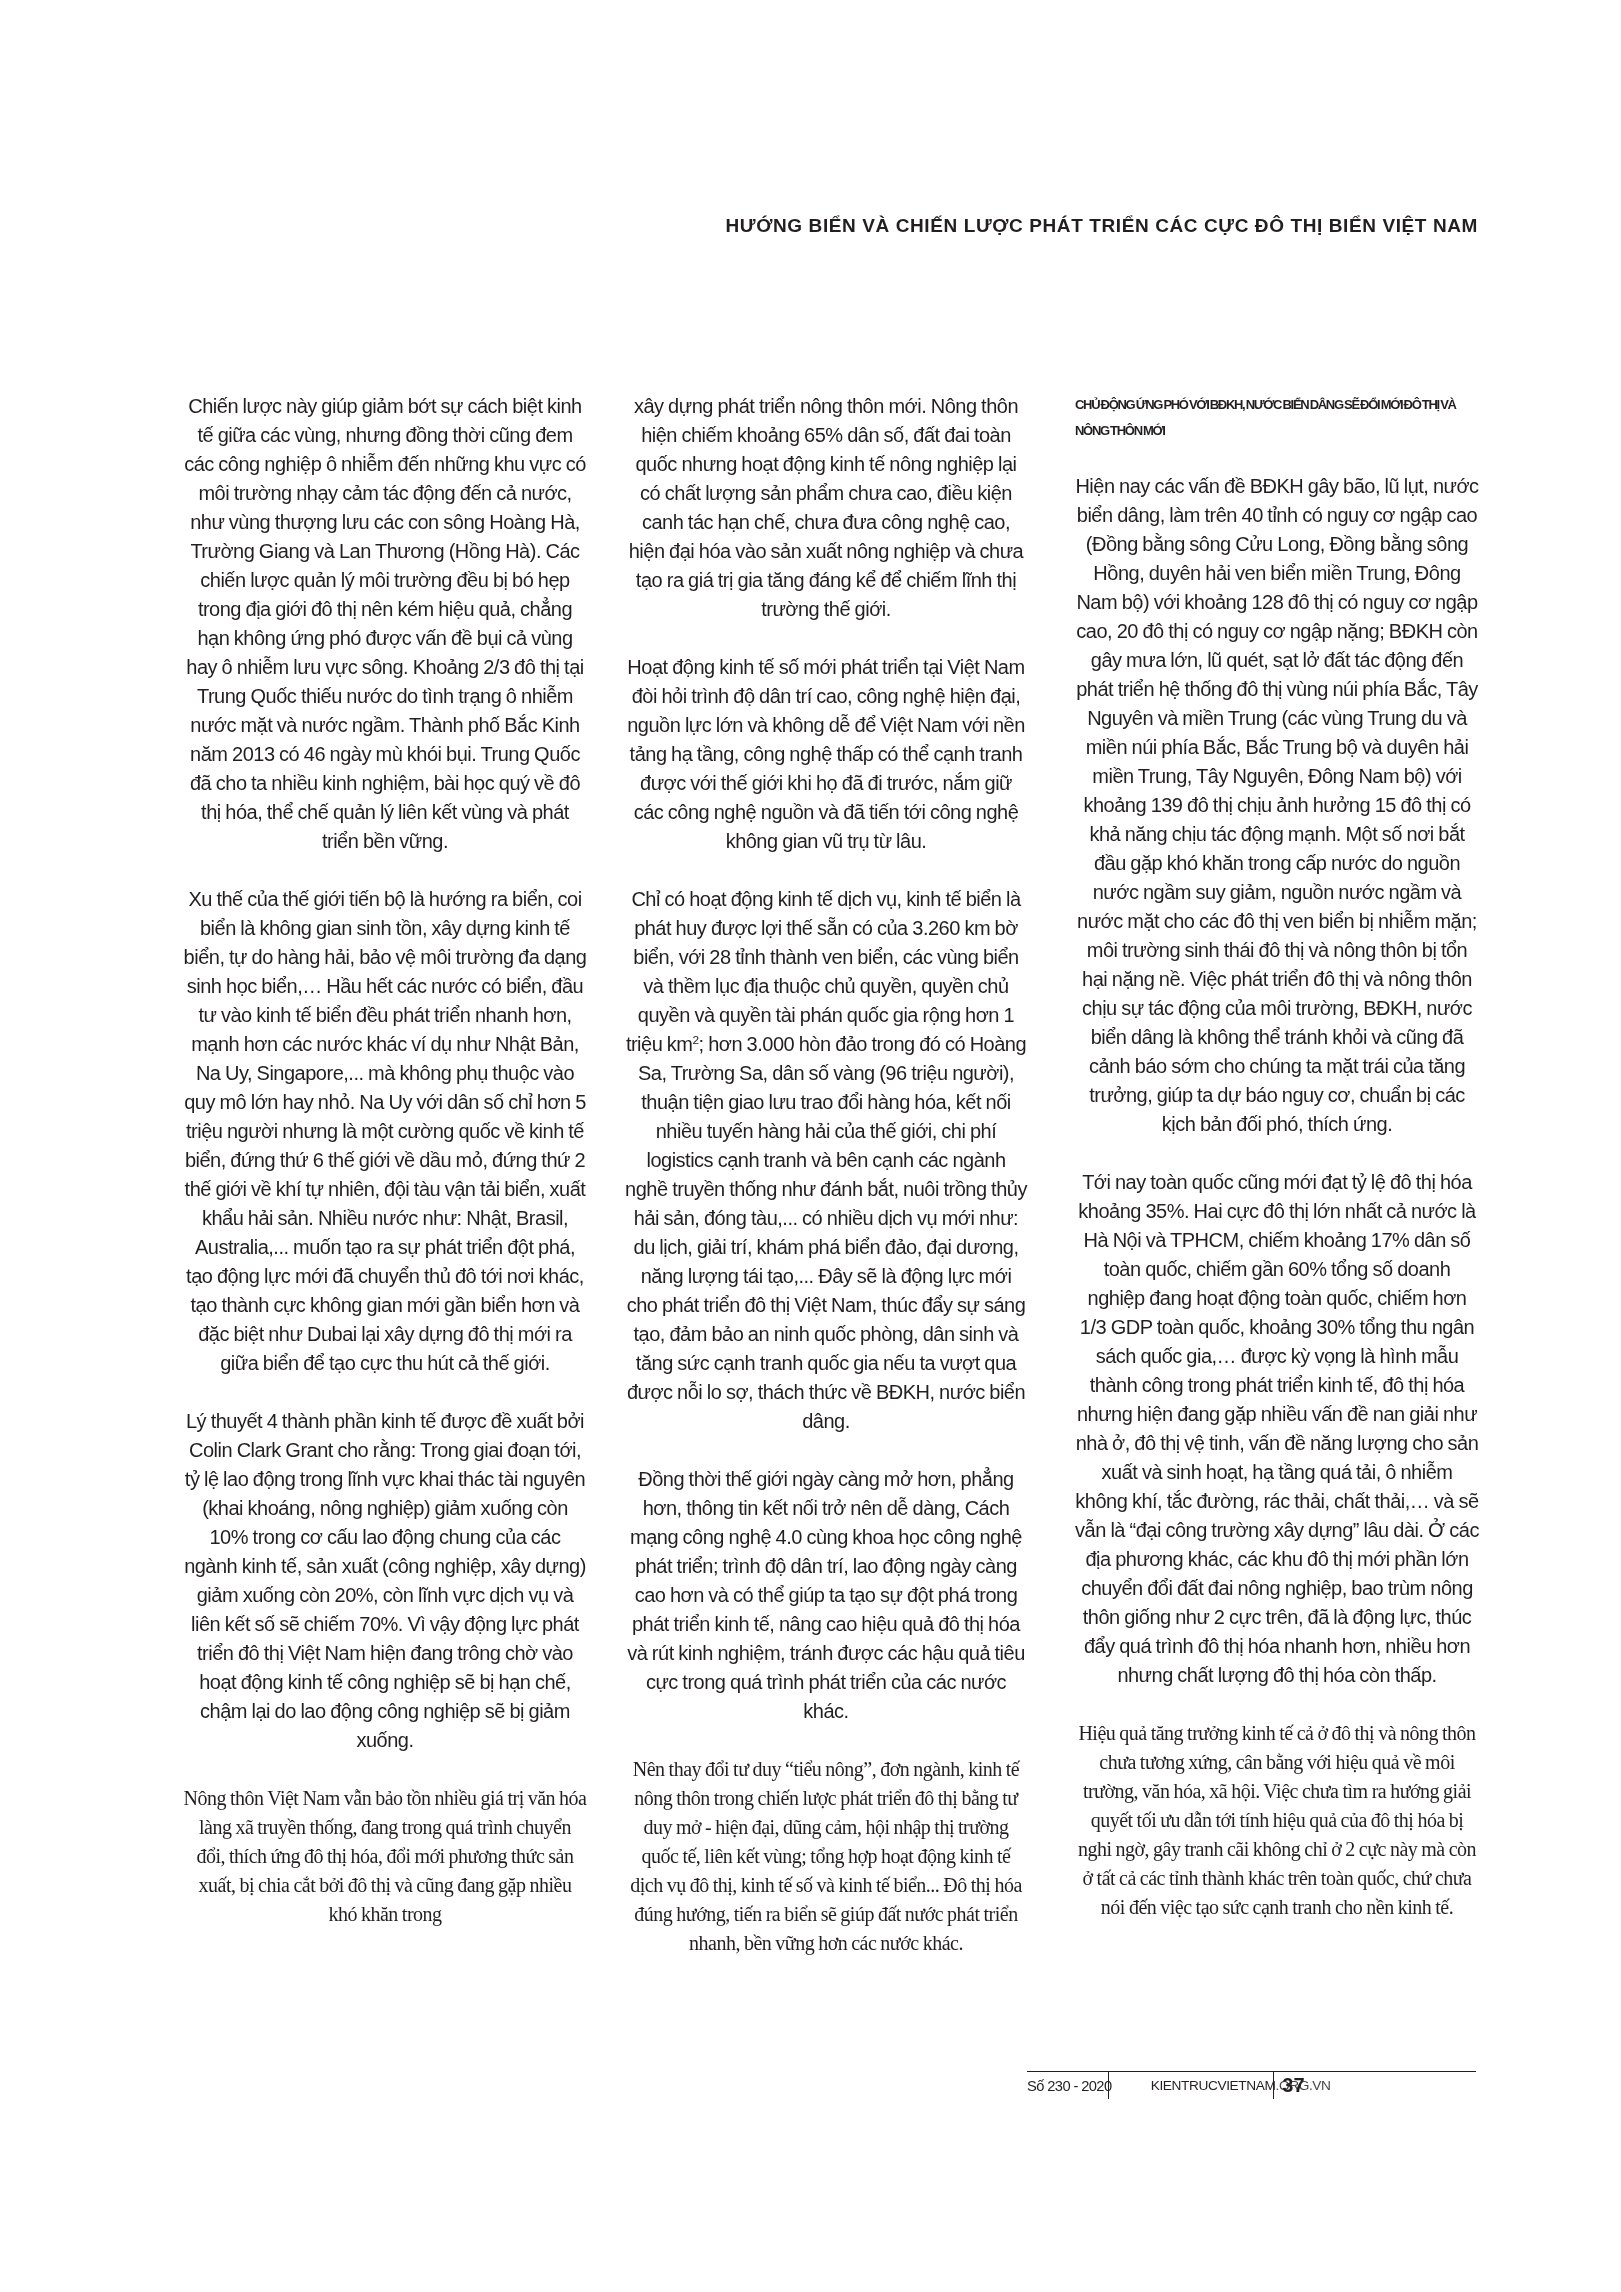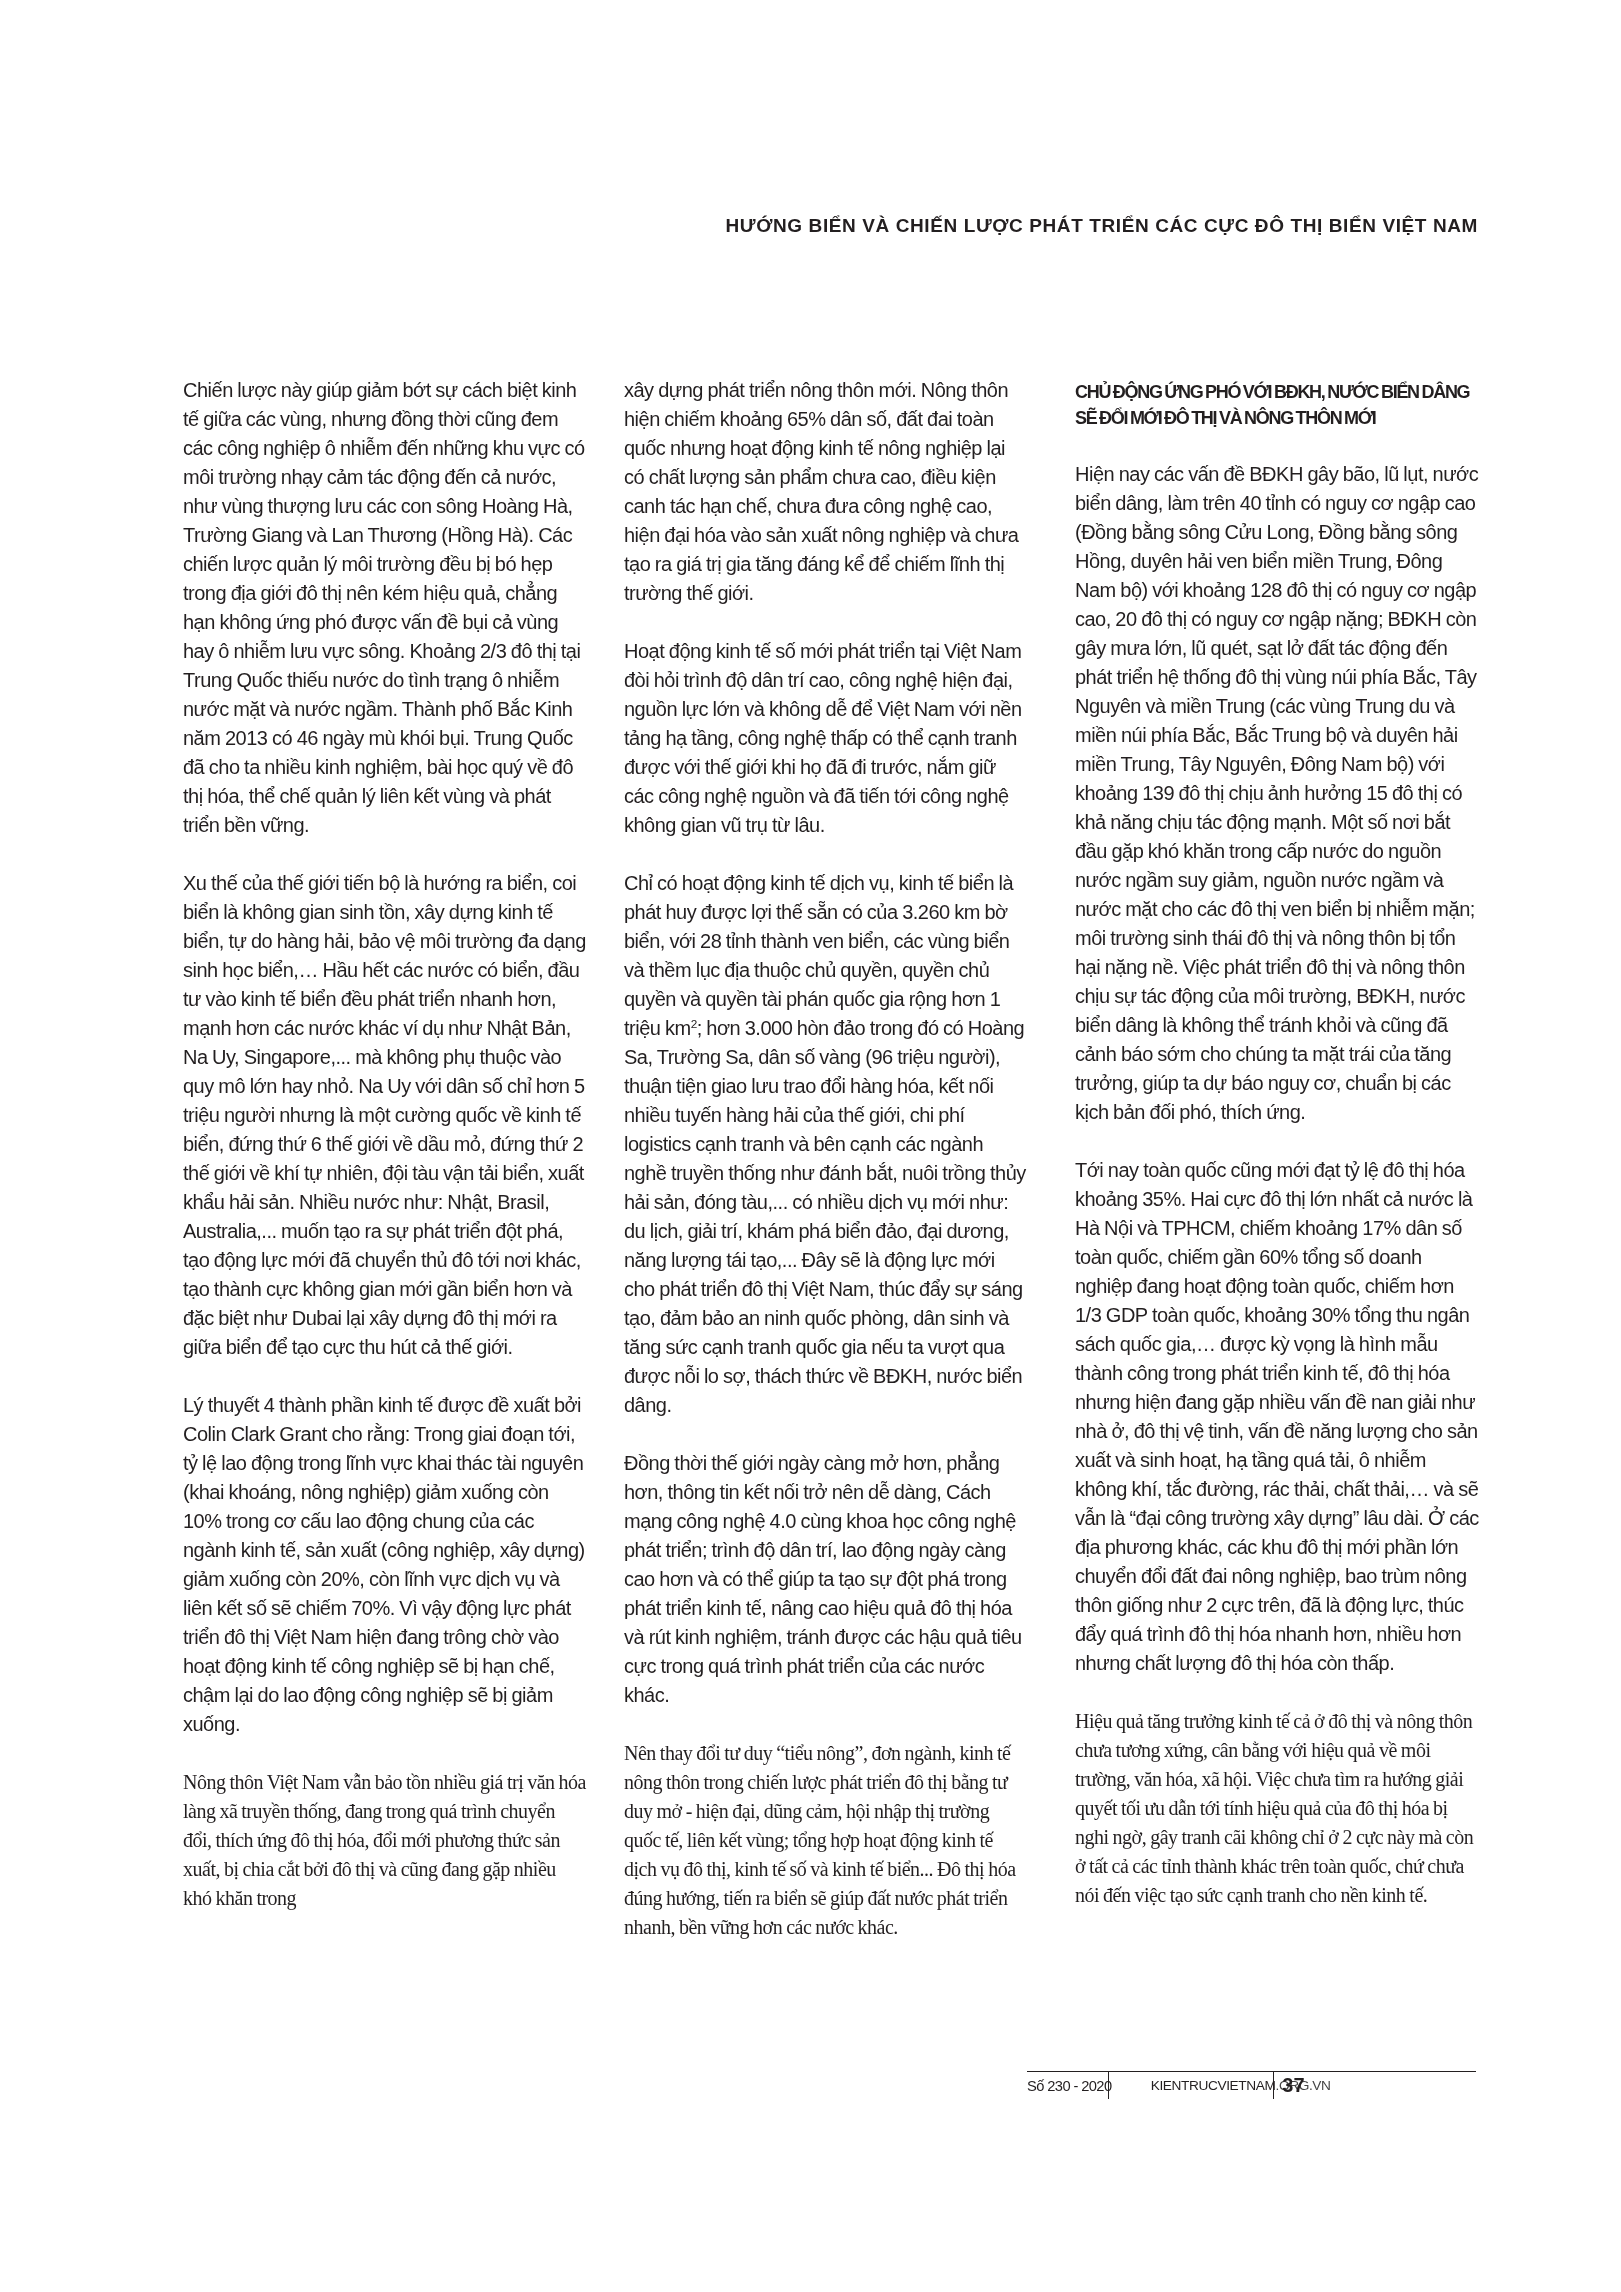--- a/index.html
+++ b/index.html
@@ -17,25 +17,25 @@
     .column {
       position: absolute; top: 376px; width: 404px;
       font-size: 20px; line-height: 29px;
       letter-spacing: -0.5px; word-spacing: -0.5px;
       font-family: "Liberation Sans", sans-serif;
       color: #231f20;
     }
     .col-1 { left: 183px; }
     .col-2 { left: 624px; }
     .col-3 { left: 1075px; }
-    .column p { margin: 0 0 29px 0; }
+    .column p { margin: 16px 0 29px 0; text-align: center; }
     .column p.flush { margin-bottom: 0; font-family: Liberation Serif, serif; }
     .section-heading {
-      margin: 4px 0 29px 0;
-      font-weight: bold; font-size: 18px; line-height: 25.5px;
+      margin: 16px 0 29px 0;
+      font-weight: bold; font-size: 13px; line-height: 25.5px;
       letter-spacing: -1.3px; word-spacing: -1px;
       text-transform: uppercase;
       font-family: "Liberation Sans", sans-serif;
     }
     sup { font-size: 11.8px; line-height: 0; vertical-align: 6.9px; }
     .footer {
       position: absolute; top: 2071px; left: 1027px; width: 449px; height: 27.4px;
       border-top: 1.5px solid #231f20;
       display: flex; align-items: center;
       font-family: "Liberation Sans", sans-serif;

